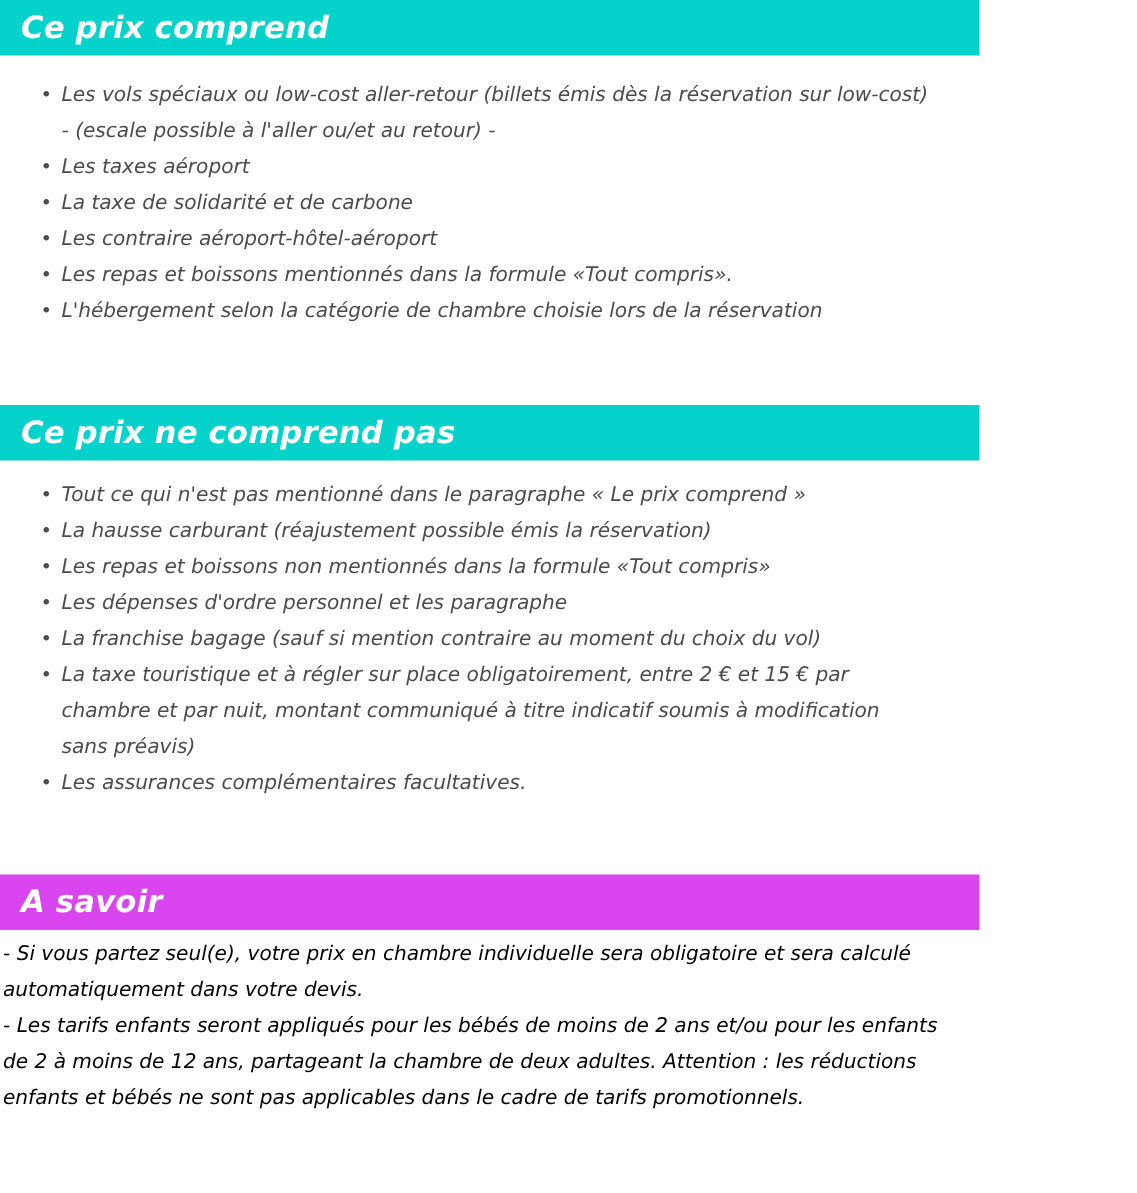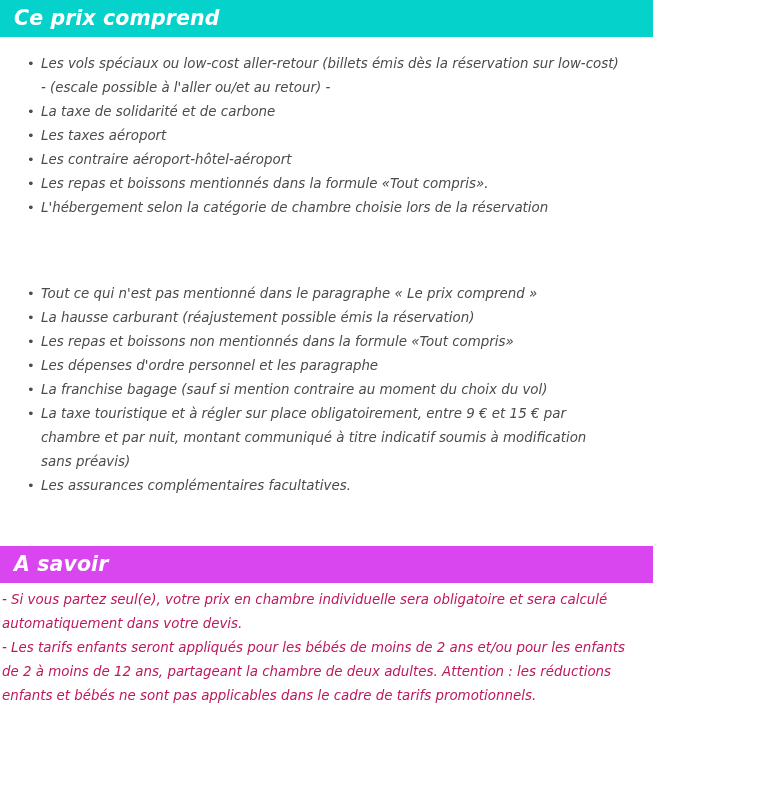--- a/index.html
+++ b/index.html
@@ -73,21 +73,21 @@
 
   
   .notes {
     padding: 5px 10px 0 2px;
   }
   .notes p {
     margin: 0 0 0 0;
     font-size: 13.4px;
     font-style: italic;
     line-height: 24px;
-    color: #be185d;
+    color: #000000;
   }
 
   
   .gap-after-list-1 { height: 50px; }
   .gap-after-list-2 { height: 48px; }
   .list-top-pad-1 { height: 15px; }
   .list-top-pad-2 { height: 12px; }
 </style>
 </head>
 <body>
@@ -95,41 +95,44 @@
 <div class="page">
 
   <div class="section">
     <div class="section-header" style="background: rgb(5, 210, 202);">
       <span class="title">Ce prix comprend</span>
     </div>
     <div class="list-top-pad-1"></div>
     <div class="section-body">
       <ul class="spec-list">
         <li>Les vols spéciaux ou low-cost aller-retour (billets émis dès la réservation sur low-cost) - (escale possible à l'aller ou/et au retour) -</li>
+        <li>Les taxes aéroport</li>
         <li>La taxe de solidarité et de carbone</li>
-        <li>Les taxes aéroport</li>
         <li>Les contraire aéroport-hôtel-aéroport</li>
         <li>Les repas et boissons mentionnés dans la formule «Tout compris».</li>
         <li>L'hébergement selon la catégorie de chambre choisie lors de la réservation</li>
       </ul>
     </div>
   </div>
 
   <div class="gap-after-list-1"></div>
 
   <div class="section">
+    <div class="section-header" style="background: rgb(5, 210, 202);">
+      <span class="title">Ce prix ne comprend pas</span>
+    </div>
     <div class="list-top-pad-2"></div>
     <div class="section-body">
       <ul class="spec-list">
         <li>Tout ce qui n'est pas mentionné dans le paragraphe « Le prix comprend »</li>
         <li>La hausse carburant (réajustement possible émis la réservation)</li>
         <li>Les repas et boissons non mentionnés dans la formule «Tout compris»</li>
         <li>Les dépenses d'ordre personnel et les paragraphe</li>
         <li>La franchise bagage (sauf si mention contraire au moment du choix du vol)</li>
-        <li>La taxe touristique et à régler sur place obligatoirement, entre 9 € et 15 € par chambre et par nuit, montant communiqué à titre indicatif soumis à modification sans préavis)</li>
+        <li>La taxe touristique et à régler sur place obligatoirement, entre 2 € et 15 € par chambre et par nuit, montant communiqué à titre indicatif soumis à modification sans préavis)</li>
         <li>Les assurances complémentaires facultatives.</li>
       </ul>
     </div>
   </div>
 
   <div class="gap-after-list-2"></div>
 
   <div class="section">
     <div class="section-header" style="background: #d946ef;">
       <span class="title">A savoir</span>

